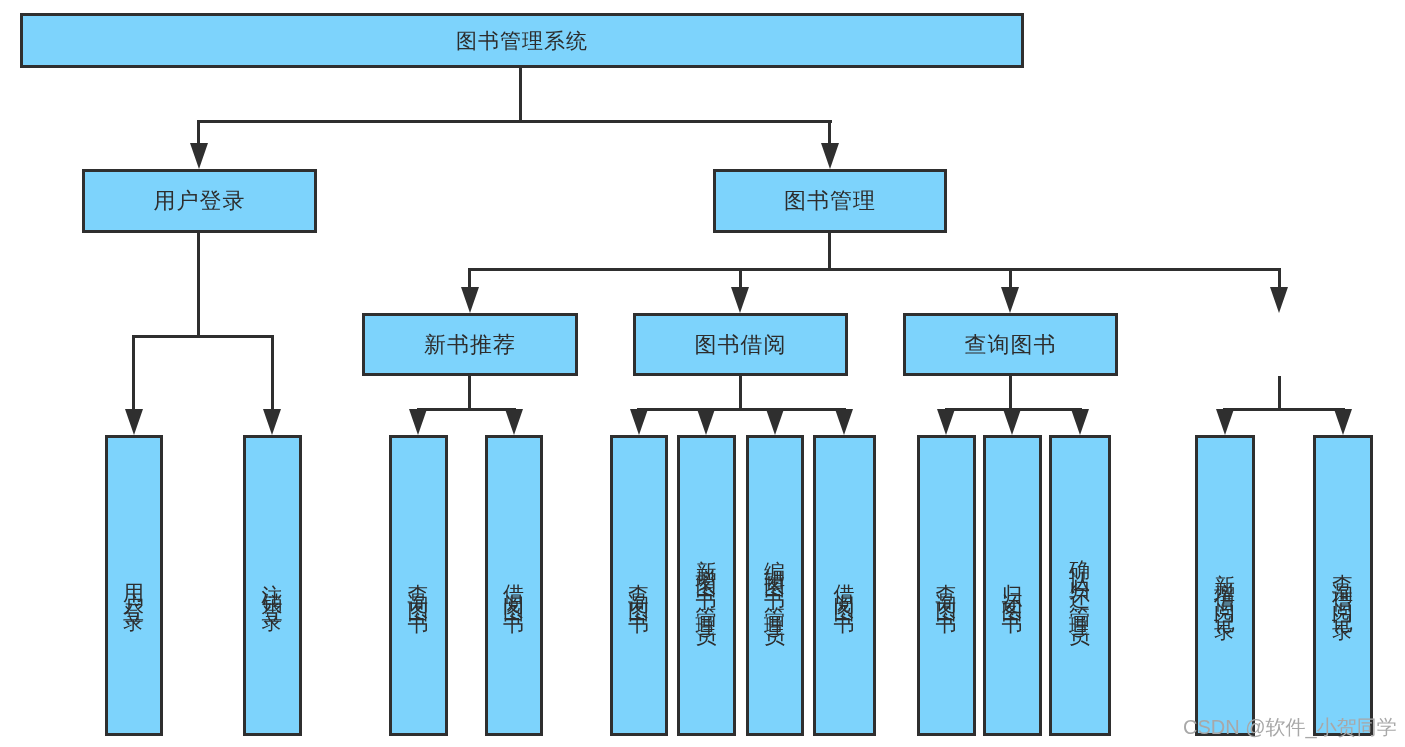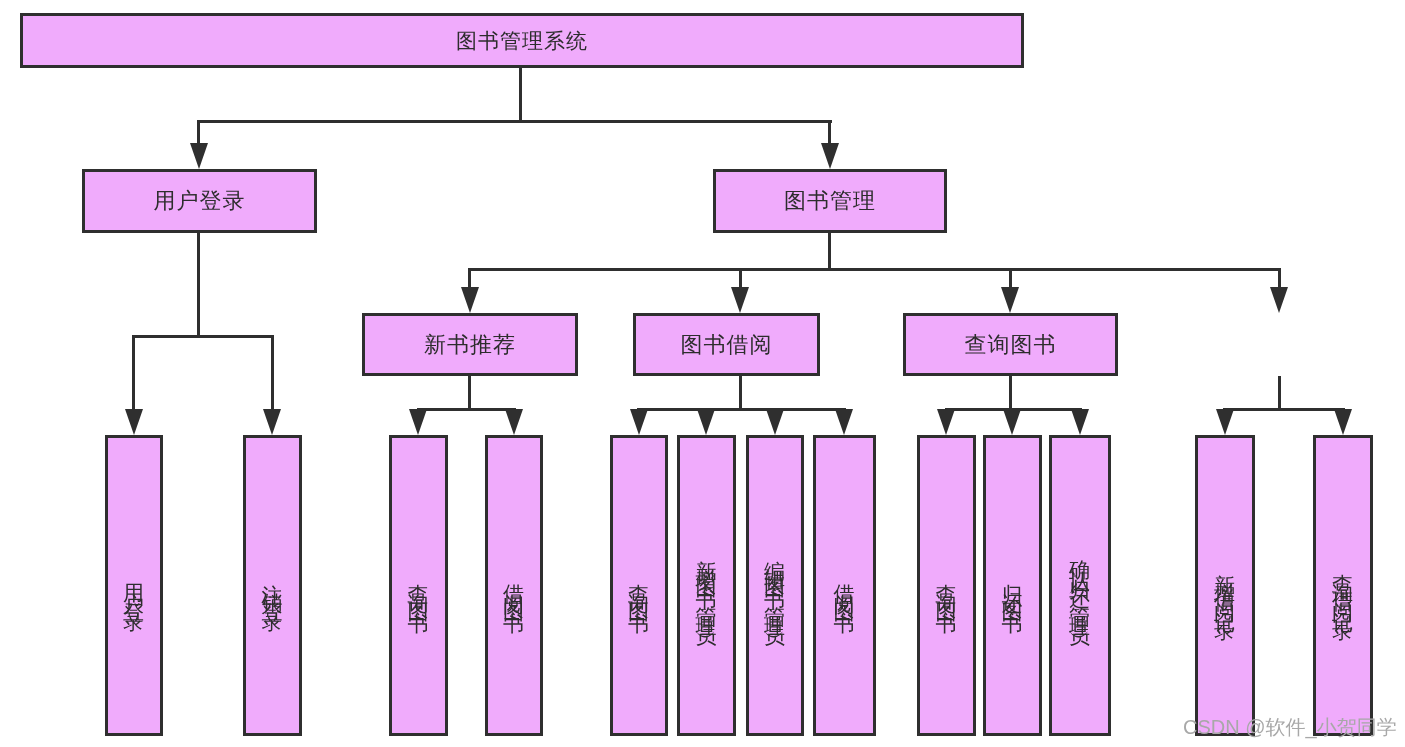--- a/index.html
+++ b/index.html
@@ -8,21 +8,21 @@
     width: 1405px;
     height: 747px;
     background: #ffffff;
     font-family: "Liberation Sans", "DejaVu Sans", sans-serif;
     overflow: hidden;
   }
   .box {
     position: absolute;
     box-sizing: border-box;
     border: 3px solid #2f2f2f;
-    background: #f0abfc;
+    background: #7dd3fc;
     display: flex;
     align-items: center;
     justify-content: center;
     color: #2d2d2d;
   }
   .hlabel { font-size: 22px; letter-spacing: 1px; white-space: nowrap; }
   .root .hlabel { font-size: 21px; }
   .vbox { }
   .vtext {
     writing-mode: vertical-rl;
@@ -91,21 +91,21 @@
   <div class="line" style="left:739px; top:268px; width:3px; height:21px;"></div>
   <div class="arrow" style="left:731px; top:287px;"></div>
   <div class="line" style="left:1009px; top:268px; width:3px; height:21px;"></div>
   <div class="arrow" style="left:1001px; top:287px;"></div>
   <div class="line" style="left:1278px; top:268px; width:3px; height:21px;"></div>
   <div class="arrow" style="left:1270px; top:287px;"></div>
 
   <div class="box" style="left:362px; top:313px; width:216px; height:63px;">
     <span class="hlabel">新书推荐</span>
   </div>
-  <div class="box" style="left:633px; top:313px; width:187px; height:63px;">
+  <div class="box" style="left:633px; top:313px; width:215px; height:63px;">
     <span class="hlabel">图书借阅</span>
   </div>
   <div class="box" style="left:903px; top:313px; width:215px; height:63px;">
     <span class="hlabel">查询图书</span>
   </div>
 
   <div class="line" style="left:468px; top:376px; width:3px; height:35px;"></div>
   <div class="line" style="left:417px; top:408px; width:99px; height:3px;"></div>
   <div class="arrow" style="left:409px; top:409px;"></div>
   <div class="arrow" style="left:505px; top:409px;"></div>

